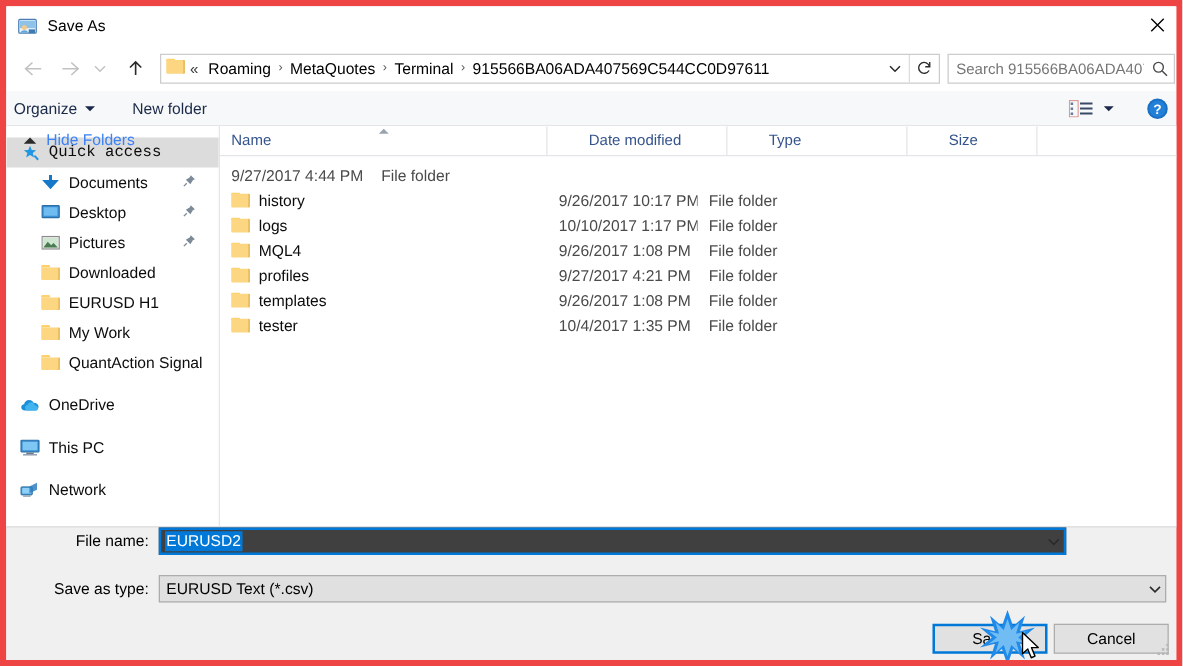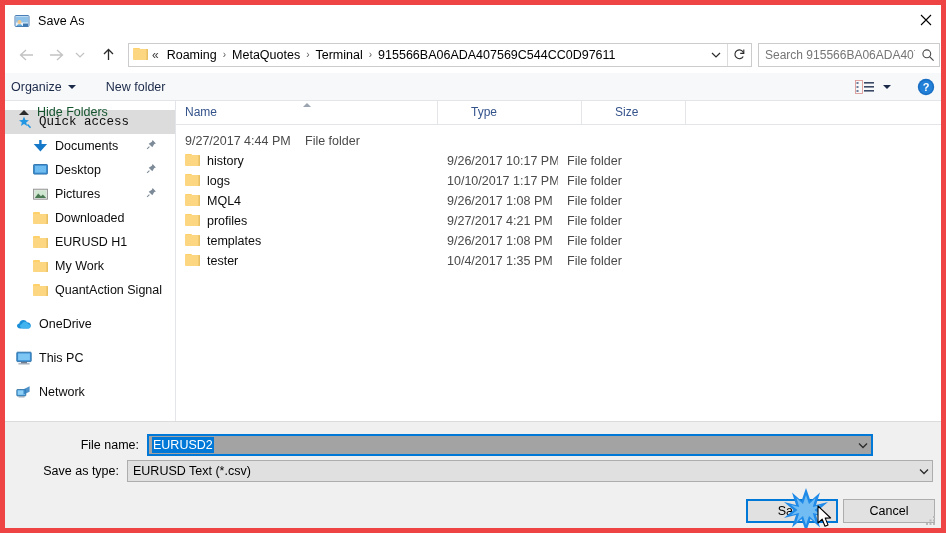--- a/index.html
+++ b/index.html
@@ -220,52 +220,52 @@
   #filelist { padding-top: 6px; }
 
   
   #bottom {
     position: absolute; left: 0; top: 416px;
     width: 944px; height: 115px;
     background: #f0f0f0;
     border-top: 1px solid #dcdcdc;
   }
   .formrow { position: absolute; display: flex; align-items: center; }
-  #row-filename { left: 0; top: 12px; width: 864px; margin-left: 20px; }
+  #row-filename { left: 0; top: 0; width: 864px; }
   #row-filetype { left: 0; top: 38px; width: 944px; }
   .flabel {
     width: 122px; flex: none; text-align: right; padding-right: 8px;
     font-size: 12.5px; color: #000;
   }
   .combo {
     height: 22px; flex: 1 1 auto; margin-right: 16px;
     display: flex; align-items: center;
     background: #ffffff;
     border: 1px solid #7a7a7a;
     min-width: 0;
   }
-  #filename-combo { border: 2px solid #0078d7; background: #a3a3a3; gap: 22px; }
+  #filename-combo { border: 2px solid #0078d7; background: #404040; gap: 22px; }
   #filename-value {
     font-size: 12.5px; color: #ffffff;
     background: #0078d7;
     margin-left: 3px; padding: 0 1px;
     line-height: 16px;
   }
   #filetype-combo { background: #e0e0e0; border: 1px solid #adadad; }
   #filetype-value { font-size: 12.5px; color: #000; margin-left: 5px; }
   .combo-arrow {
     width: 17px; flex: none; height: 100%;
     display: flex; align-items: center; justify-content: center;
     margin-left: auto; cursor: default;
   }
 
   #hide-folders {
     position: absolute; left: 10px; top: 100px;
     display: flex; align-items: center;
-    font-size: 12.5px; color: #14532d; cursor: default;
+    font-size: 12.5px; color: #3b82f6; cursor: default;
   }
   #hide-caret {
     width: 0; height: 0; margin-right: 8px; margin-left: 4px;
     border-left: 5px solid transparent;
     border-right: 5px solid transparent;
     border-bottom: 5px solid #2b2b2b;
   }
 
   .dlgbtn {
     position: absolute; top: 494px;
@@ -531,20 +531,23 @@
         <span>Network</span>
       </div>
     </div>
 
     <div id="filepane">
       <div id="colhead">
         <div class="colh c-name">
           <span>Name</span>
           <span id="sort-caret"></span>
         </div>
+        <div class="colh c-date">
+          <span>Date modified</span>
+        </div>
         <div class="colh c-type">
           <span>Type</span>
         </div>
         <div class="colh c-size">
           <span>Size</span>
         </div>
       </div>
 
       <div id="filelist">
         <div class="frow">

